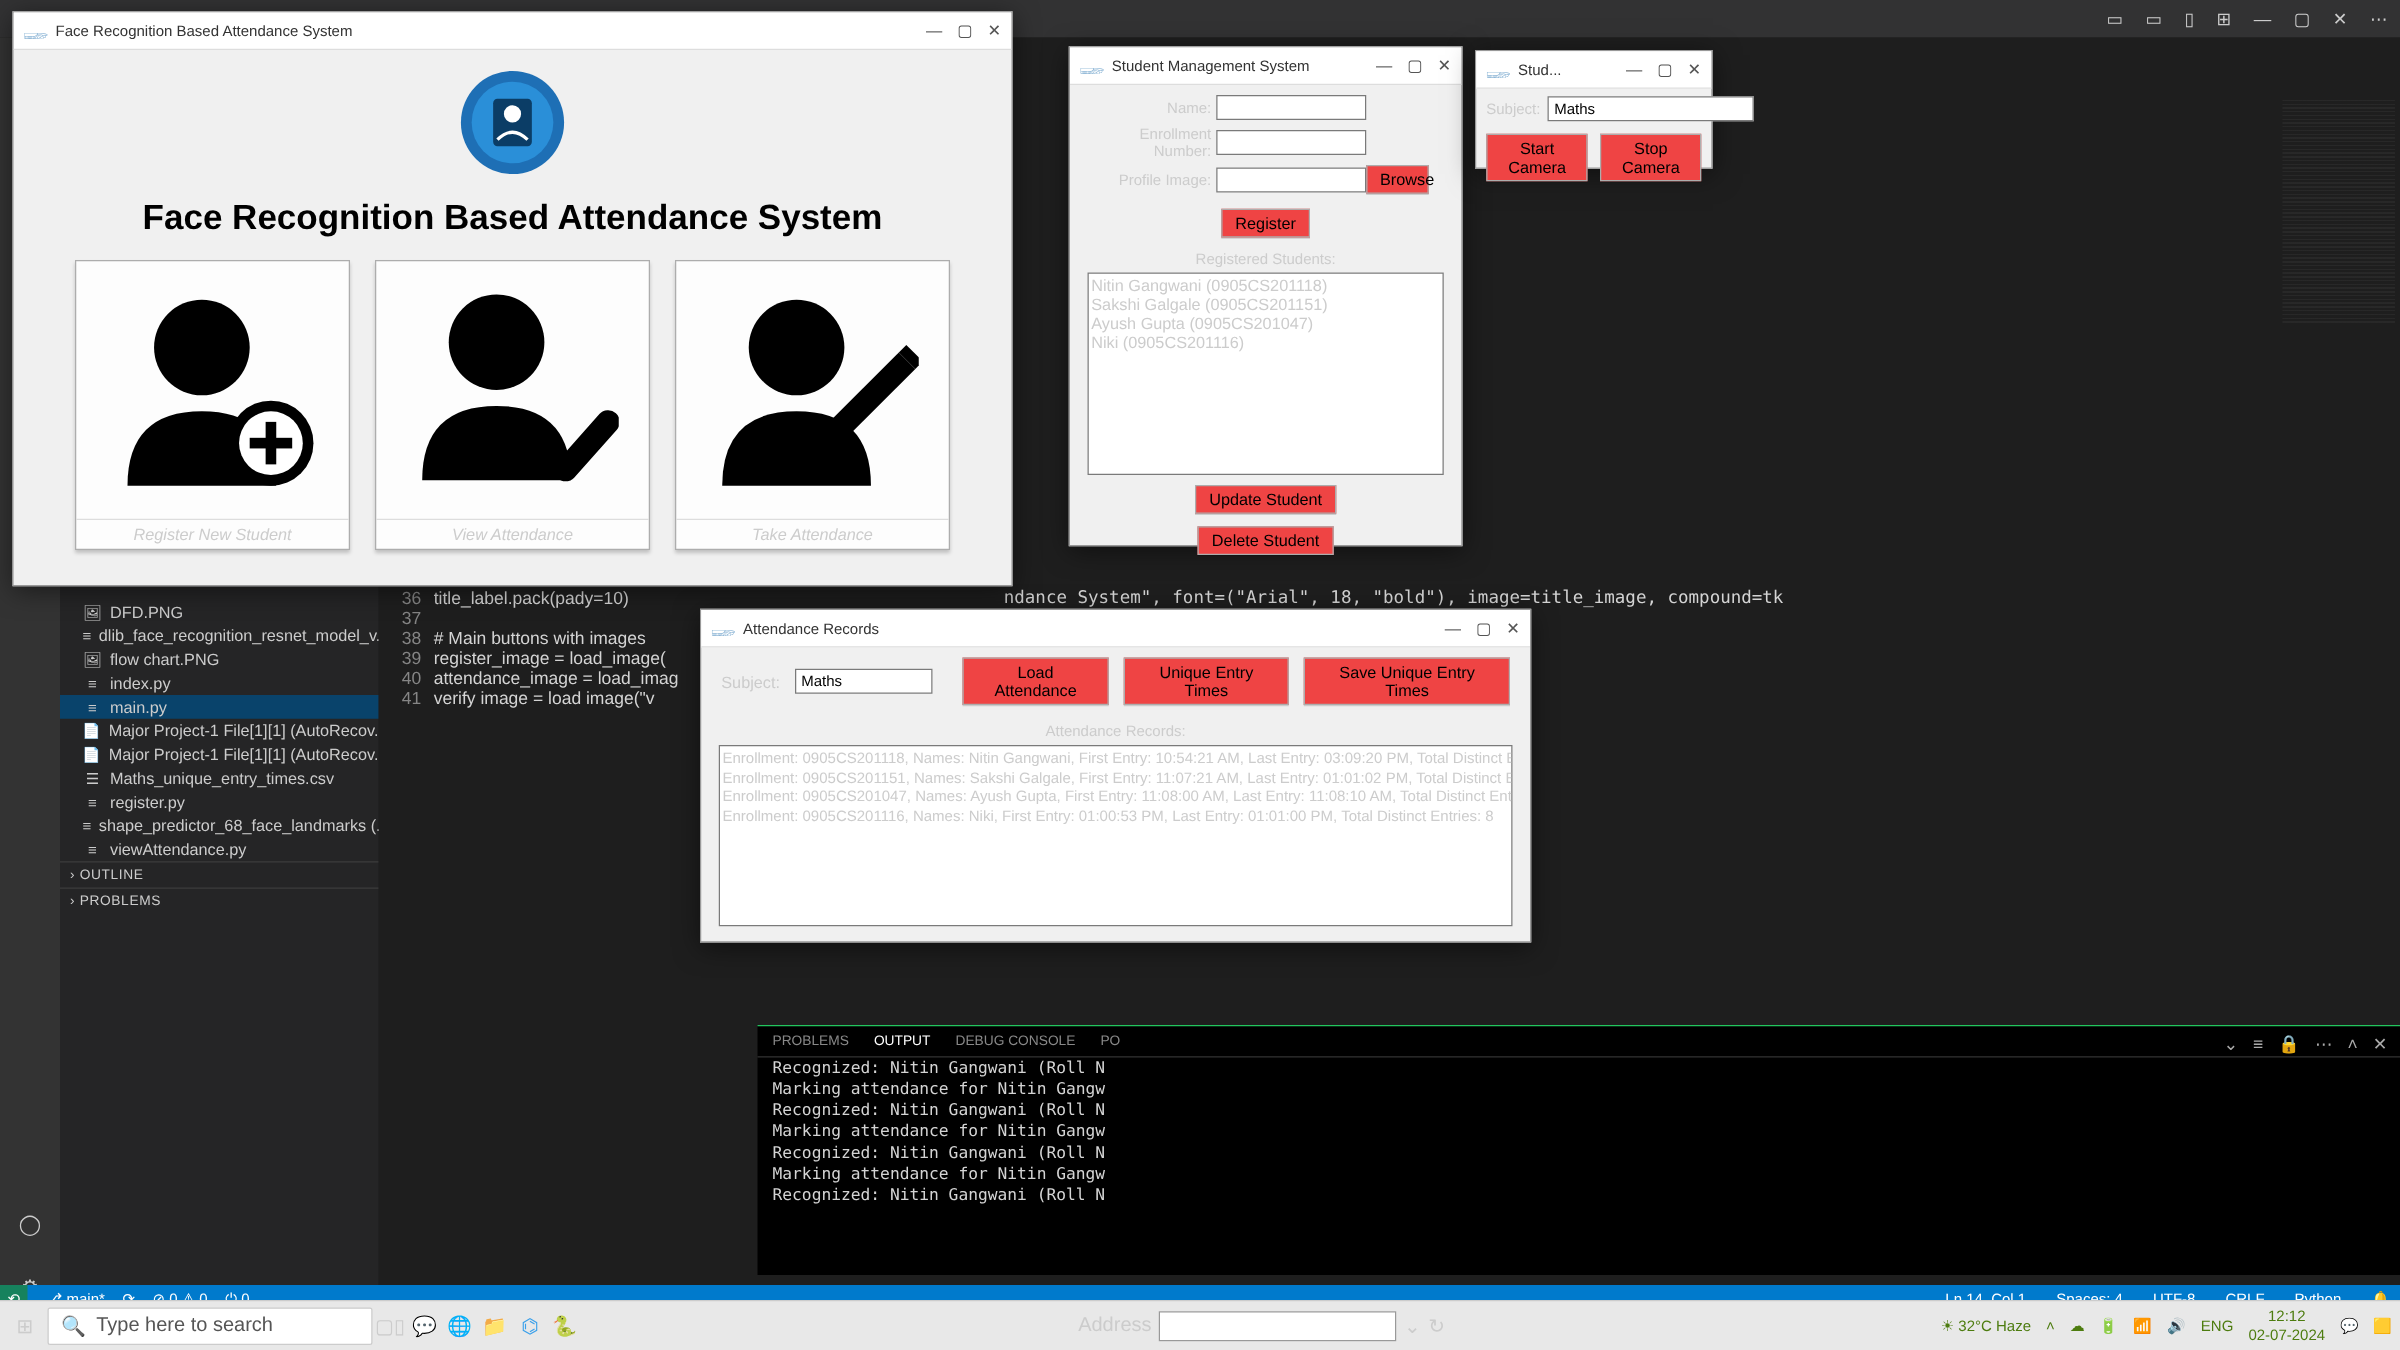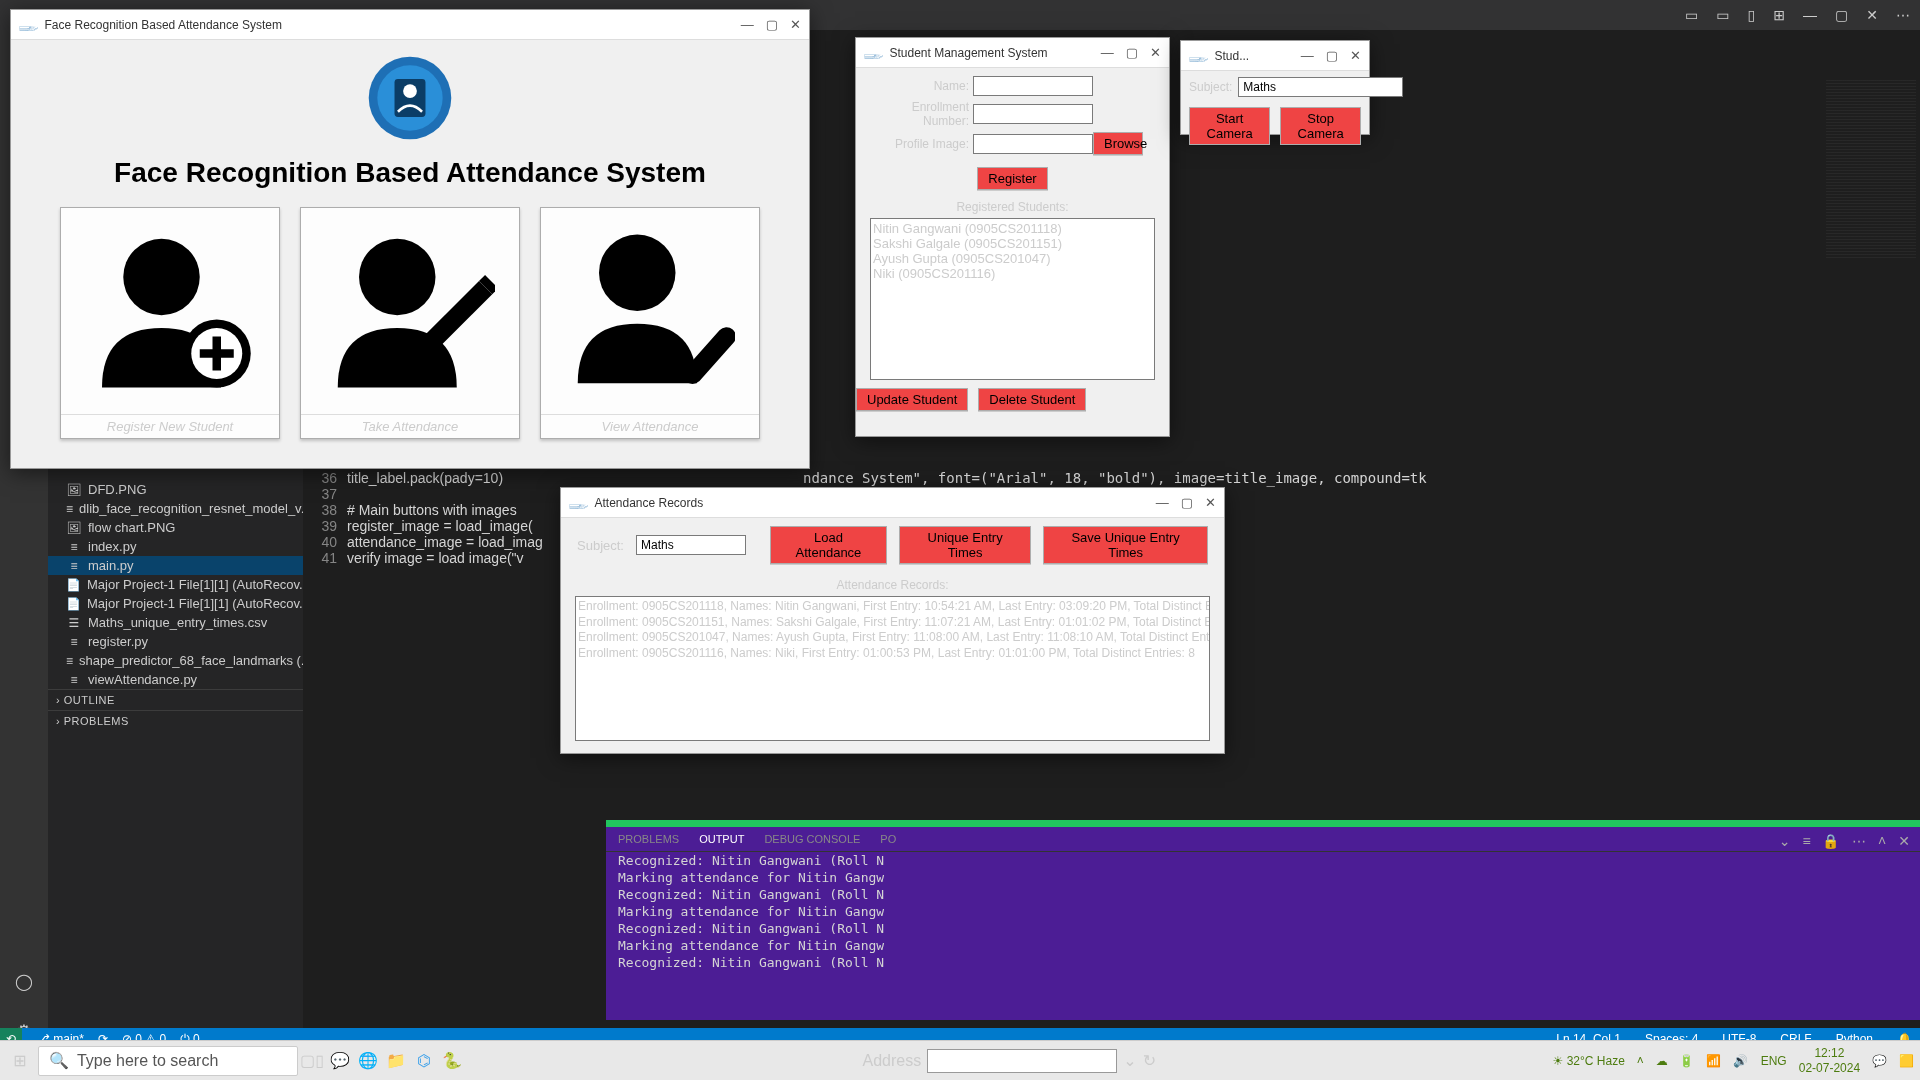--- a/index.html
+++ b/index.html
@@ -12,21 +12,21 @@
 .vscode-sidebar { position: absolute; left: 0; top: 30px; width: 48px; bottom: 30px; background: #333; display: flex; flex-direction: column; align-items: center; padding-top: 10px; gap: 20px; }
 .vscode-explorer { position: absolute; left: 48px; top: 30px; width: 255px; bottom: 30px; background: #252526; color: #ccc; font-size: 13px; padding-top: 450px; overflow: hidden; }
 .vscode-explorer .file-line { padding: 2px 8px 2px 18px; display: flex; align-items: center; gap: 6px; white-space: nowrap; }
 .vscode-explorer .file-line.active { background: #09436b; }
 .vscode-explorer .ico { width: 16px; text-align: center; font-size: 12px; }
 .vscode-explorer .outline { padding: 4px 8px; border-top: 1px solid #3c3c3c; font-size: 11px; letter-spacing: 0.5px; }
 .vscode-editor { position: absolute; left: 303px; right: 0; top: 30px; bottom: 30px; background: #1e1e1e; font-family: Consolas, monospace; font-size: 14px; color: #d4d4d4; }
 .vscode-editor .code-area { padding-top: 440px; padding-left: 4px; }
 .vscode-editor .ln { display: flex; }
 .vscode-editor .num { width: 40px; text-align: right; color: #858585; padding-right: 10px; }
-.vscode-terminal { position: absolute; left: 303px; right: 0; bottom: 30px; height: 200px; background: #4c1d95; border-top: 7px solid #22c55e; }
+.vscode-terminal { position: absolute; left: 303px; right: 0; bottom: 30px; height: 200px; background: #000000; border-top: 1px solid #22c55e; }
 .vscode-terminal .tabs { display: flex; gap: 20px; padding: 6px 12px; border-bottom: 1px solid #333; font-size: 11px; color: #888; }
 .vscode-terminal .tabs .active { color: #fff; }
 .vscode-terminal .out-line { font-family: Consolas, monospace; font-size: 13px; padding: 1px 12px; white-space: nowrap; }
 .vscode-statusbar { position: absolute; left: 0; right: 0; bottom: 30px; height: 22px; background: #007acc; color: #fff; font-size: 12px; display: flex; align-items: center; padding: 0 8px; gap: 14px; }
 .vscode-statusbar .right { margin-left: auto; display: flex; gap: 24px; }
 .vscode-minimap { position: absolute; right: 4px; top: 50px; width: 90px; height: 180px; background: repeating-linear-gradient(#3a3a3a 0 1px, #1e1e1e 1px 3px); opacity: .35; }
 
 
 .taskbar { position: absolute; left: 0; right: 0; bottom: 0; height: 40px; background: #e8e8e8; display: flex; align-items: center; padding: 0 6px; border-top: 1px solid #ccc; }
 .taskbar .search { display: flex; align-items: center; gap: 8px; background: #fff; border: 1px solid #ccc; height: 30px; padding: 0 10px; width: 260px; margin-left: 4px; color: #555; border-radius: 2px; }
@@ -56,21 +56,21 @@
 .main-win .imgbtn .cap { border-top: 1px solid #ddd; width: 100%; text-align: center; padding: 4px 0; font-size: 13px; font-style: italic; }
 .main-win .imgbtn .art { flex: 1; display: flex; align-items: center; justify-content: center; }
 
 
 .mgmt-win { left: 855px; top: 37px; width: 315px; height: 400px; }
 .mgmt-win .form { padding: 8px 26px; display: grid; grid-template-columns: 1fr 120px 50px; row-gap: 4px; align-items: center; font-size: 12px; }
 .mgmt-win .form label { text-align: right; padding-right: 4px; }
 .mgmt-win .reg-sec { text-align: center; margin-top: 4px; }
 .mgmt-win .caption { text-align: center; font-size: 12px; margin: 10px 0 4px; }
 .mgmt-win .list { margin: 0 14px; height: 162px; }
-.mgmt-win .actions { text-align: center; margin-top: 8px; display: flex; gap: 10px; align-items: center; }
+.mgmt-win .actions { text-align: center; margin-top: 8px; display: flex; flex-direction: column; gap: 10px; align-items: center; }
 
 
 .cam-win { left: 1180px; top: 40px; width: 190px; height: 95px; }
 .cam-win .row { display: flex; align-items: center; gap: 6px; padding: 6px 8px; font-size: 12px; }
 .cam-win .row2 { display: flex; gap: 10px; padding: 4px 8px 8px; }
 
 
 .att-win { left: 560px; top: 487px; width: 665px; height: 267px; }
 .att-win .top { display: flex; align-items: center; gap: 12px; padding: 8px 16px; }
 .att-win .top label { font-size: 13px; }
@@ -253,40 +253,40 @@
               <circle cx="155" cy="150" r="30" fill="#fff"></circle>
               <rect x="150" y="130" width="10" height="40" fill="#000"></rect>
               <rect x="135" y="145" width="40" height="10" fill="#000"></rect>
             </svg>
         </div>
         <div class="cap">Register New Student</div>
       </div>
       <div class="imgbtn">
         <div class="art">
           <svg class="user-svg" viewBox="0 0 200 200">
+              <circle cx="85" cy="55" r="45" fill="#000"></circle>
+              <path d="M15 185 Q15 115 85 115 Q155 115 155 185 Z" fill="#000"></path>
+              <path d="M130 155 l20 20 l40 -45" stroke="#000" stroke-width="22" fill="none" stroke-linecap="round" stroke-linejoin="round"></path>
+            </svg>
+        </div>
+        <div class="cap">View Attendance</div>
+      </div>
+      <div class="imgbtn">
+        <div class="art">
+          <svg class="user-svg" viewBox="0 0 200 200">
               <circle cx="85" cy="60" r="45" fill="#000"></circle>
               <path d="M15 190 Q15 120 85 120 Q155 120 155 190 Z" fill="#000"></path>
               <g transform="rotate(45 160 100)">
                 <rect x="150" y="60" width="22" height="90" fill="#000"></rect>
                 <polygon points="150,150 172,150 161,175" fill="#000"></polygon>
                 <rect x="150" y="50" width="22" height="10" fill="#000"></rect>
               </g>
             </svg>
         </div>
         <div class="cap">Take Attendance</div>
-      </div>
-      <div class="imgbtn">
-        <div class="art">
-          <svg class="user-svg" viewBox="0 0 200 200">
-              <circle cx="85" cy="55" r="45" fill="#000"></circle>
-              <path d="M15 185 Q15 115 85 115 Q155 115 155 185 Z" fill="#000"></path>
-              <path d="M130 155 l20 20 l40 -45" stroke="#000" stroke-width="22" fill="none" stroke-linecap="round" stroke-linejoin="round"></path>
-            </svg>
-        </div>
-        <div class="cap">View Attendance</div>
       </div>
     </div>
   </div>
 </div>
 
 <div class="tk-window mgmt-win">
   <div class="tk-title">
     <span class="feather">𓆃</span>
     <span>Student Management System</span>
     <div class="wctrls">

